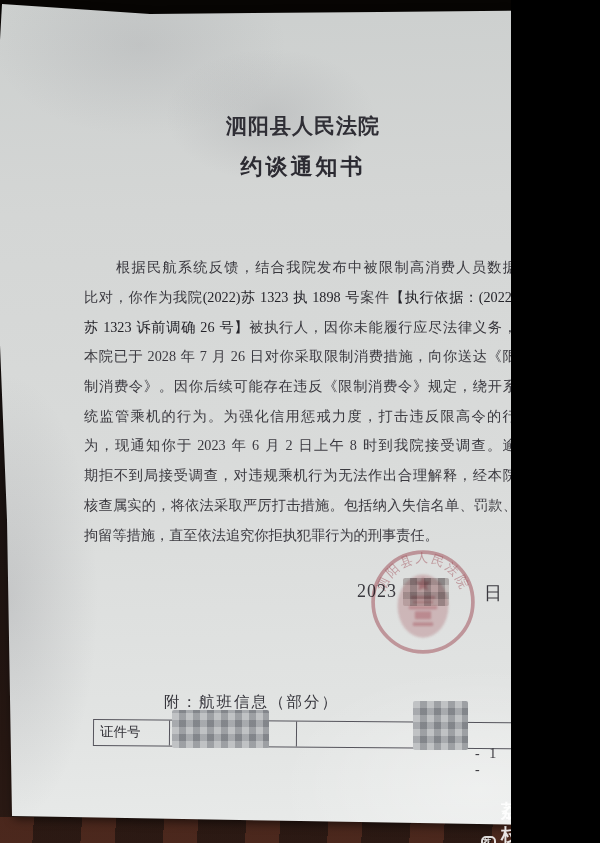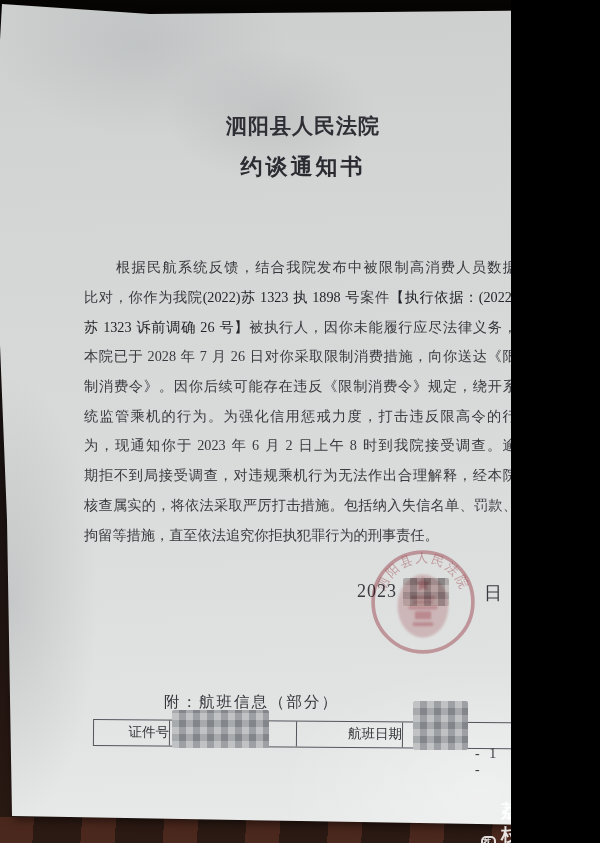--- a/index.html
+++ b/index.html
@@ -52,21 +52,21 @@
   .dl-mosaic{position:absolute;left:46px;top:-2px;width:46px;height:28px;border-radius:2px;}
   .seal{position:absolute;left:368px;top:547px;width:110px;height:110px;z-index:3;
         mix-blend-mode:multiply;filter:blur(.4px);opacity:.92;}
 
   
   .attach{position:absolute;left:116px;top:692px;font-size:15.5px;letter-spacing:2px;color:#35343b;margin-left:48px;}
   .ftable{position:absolute;left:93px;top:719px;width:421px;height:25px;display:flex;
     border:1.3px solid #55545c;transform:rotate(.45deg);transform-origin:left center;
     background:rgba(255,255,255,.06);}
   .fcell{border-right:1.2px solid #55545c;font-size:13.5px;color:#333238;
-    padding:3px 0 15px 6px;box-sizing:border-box;overflow:hidden;text-align:right;}
+    padding:3px 0 15px 6px;box-sizing:border-box;overflow:hidden;}
   .fcell:last-child{border-right:none;}
   .fcell.c1{width:76px;}.fcell.c2{width:127px;}.fcell.c3{width:106px;}.fcell.c4{flex:1;}
   .blur-box{position:absolute;z-index:4;border-radius:2px;background-color:#9ca0a4;}
   .blur-left{left:172px;top:710px;width:97px;height:38px;}
   .blur-right{left:413px;top:701px;width:55px;height:49px;}
 
   .pageno{position:absolute;left:475px;top:746px;font-size:14px;letter-spacing:3px;color:#3a393f;}
 
   
   .watermark{position:absolute;left:481px;top:799px;display:flex;align-items:center;gap:5px;z-index:9;
@@ -433,21 +433,20 @@
             <rect x="44" y="74" width="20" height="3.5" rx="1"></rect>
           </g>
         </g>
       </svg>
 
       <div class="attach">附：航班信息（部分）</div>
 
       <div class="ftable" id="table-row">
           <div class="fcell c1">证件号</div>
           <div class="fcell c2"></div>
-          <div class="fcell c3">航班日期</div>
           <div class="fcell c4"></div>
         </div>
       <div class="blur-box blur-left mosaic"></div>
       <div class="blur-box blur-right mosaic"></div>
 
       <div class="pageno">- 1 -</div>
     </div>
   </div>
 
   <div class="watermark">

